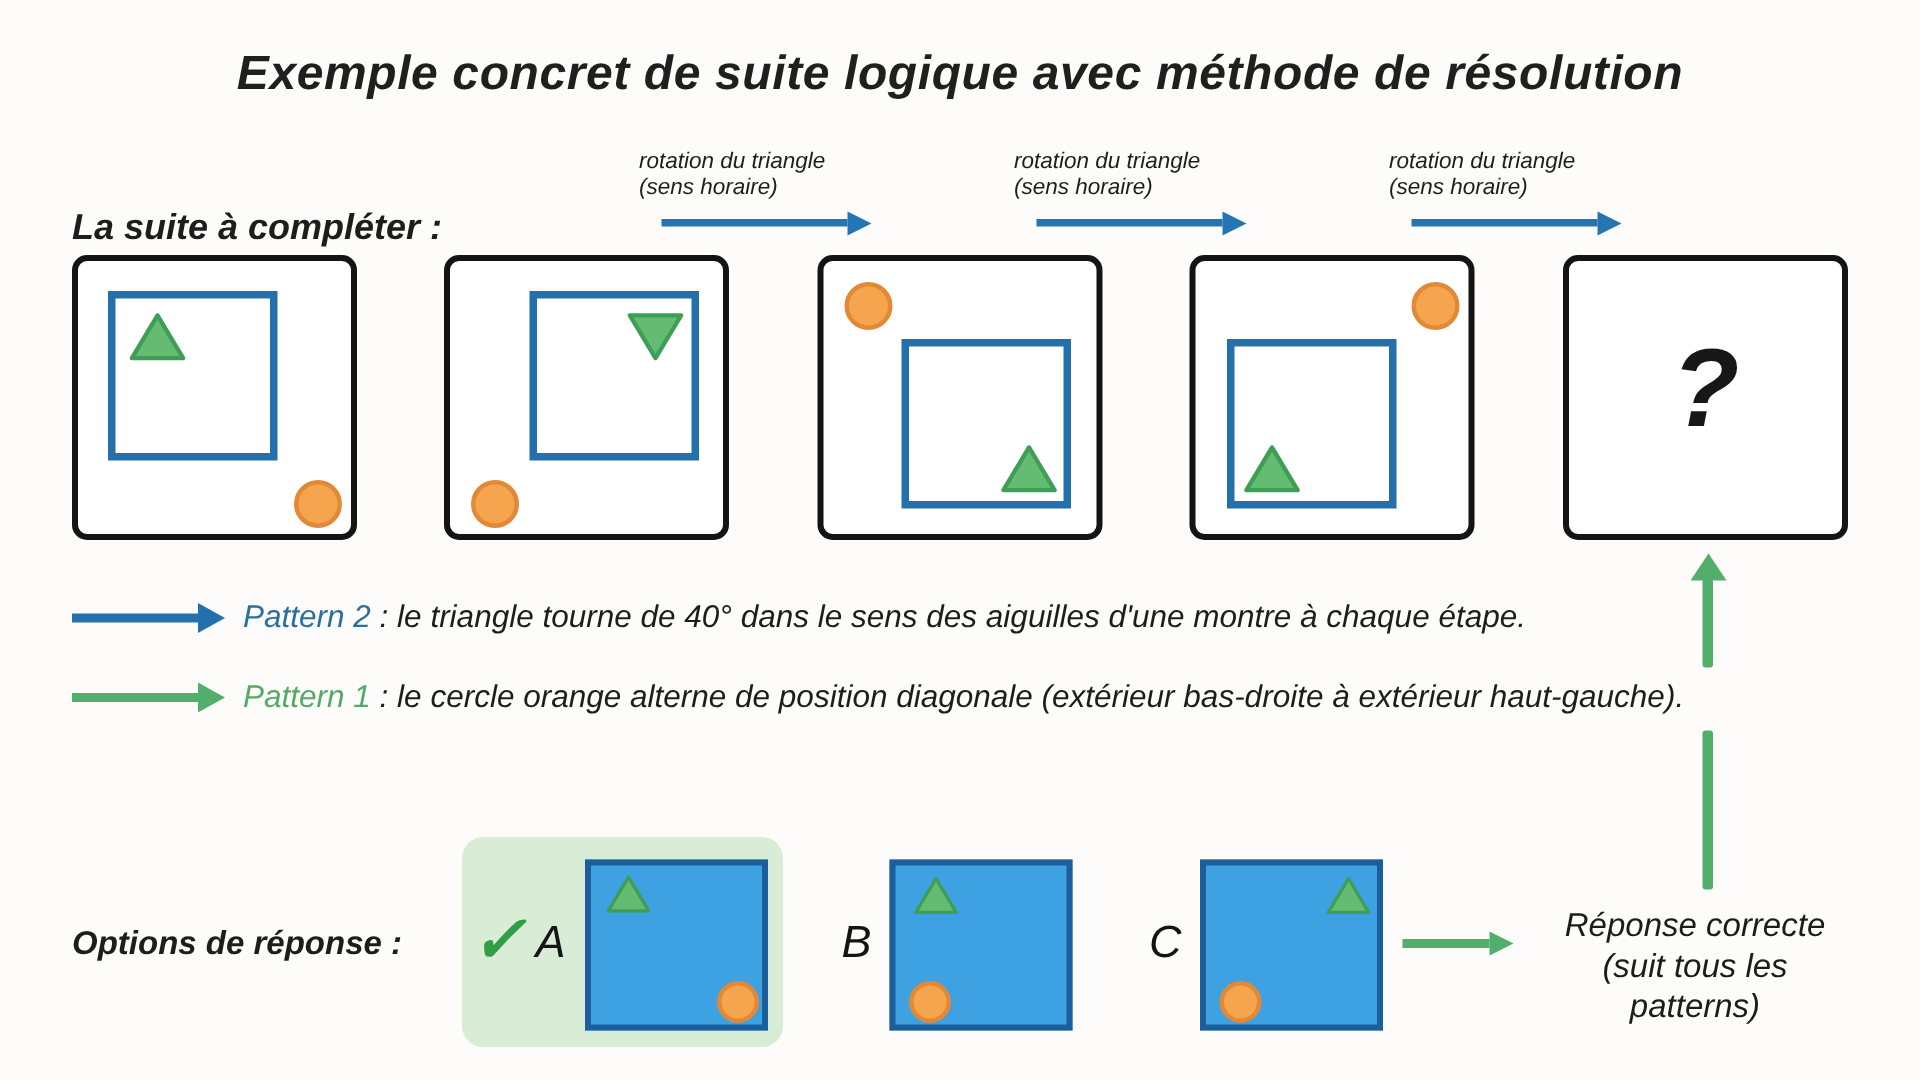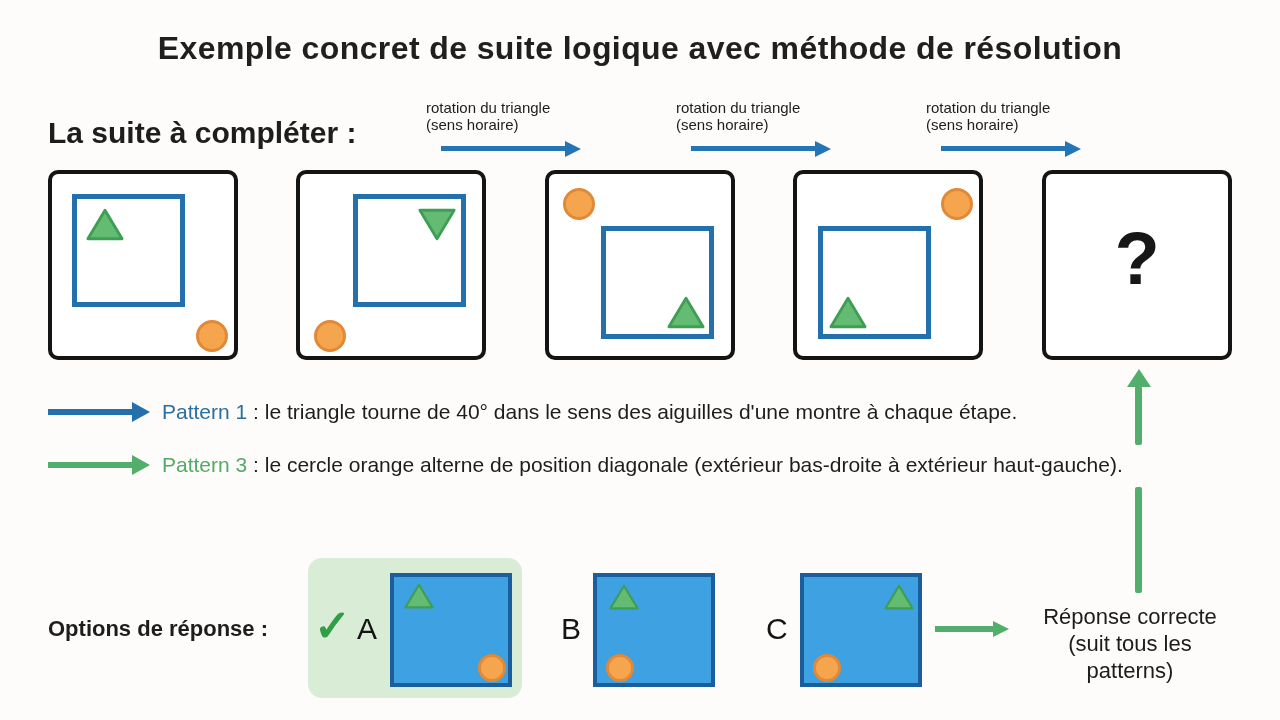--- a/index.html
+++ b/index.html
@@ -1,23 +1,23 @@
 <!DOCTYPE html>
 <html><head>
 <meta charset="utf-8">
 <style>
   * { margin:0; padding:0; box-sizing:border-box; }
   html,body { width:1280px; height:720px; }
   body { font-family:"Liberation Sans", sans-serif; background:#fdfcfa; color:#1d1d1d; overflow:hidden; }
-  .canvas { position:relative; width:1280px; height:720px; background:#fdfcfa; }
+  .canvas { position:relative; width:1280px; height:720px; background:#fdfcfa;font-style:italic; }
 
   .title { position:absolute; left:0; right:0; top:30px; text-align:center;
            font-size:32px; font-weight:600; letter-spacing:.4px; color:#1f1f1f; }
 
-  .seq-label { position:absolute; left:48px; top:116px; font-size:30px; font-weight:600; }
+  .seq-label { position:absolute; left:48px; top:138px; font-size:24px; font-weight:600; }
 
   
   .transition { position:absolute; top:99px; width:170px; height:62px; text-align:left; }
   .t-line { font-size:15px; line-height:17px; color:#1d1d1d; }
   .arr { position:absolute; height:5px; background:var(--c); }
   .arr::after { content:""; position:absolute; left:100%; top:50%; transform:translateY(-50%);
                 border-left:16px solid var(--c); border-top:8px solid transparent; border-bottom:8px solid transparent; }
   .t-arr { top:47px; left:15px; width:124px; --c:#2575b5; }
 
   
@@ -114,25 +114,25 @@
     </svg>
     <div class="circle" style="left:144px;top:14px"></div>
   </div>
 
   <div class="seq-box" style="left:1042px">
     <div class="qmark">?</div>
   </div>
 
   <div class="pattern-row" style="top:398px">
     <div class="arr p-arr" style="--c:#2470ad"></div>
-    <div class="p-text"><span class="p-name-1">Pattern 1</span><span> : le triangle tourne de 40° dans le sens des aiguilles d'une montre à chaque étape.</span></div>
+    <div class="p-text"><span class="p-name-1">Pattern 2</span><span> : le triangle tourne de 40° dans le sens des aiguilles d'une montre à chaque étape.</span></div>
   </div>
   <div class="pattern-row" style="top:451px">
     <div class="arr p-arr" style="--c:#52ae6b"></div>
-    <div class="p-text"><span class="p-name-2">Pattern 3</span><span> : le cercle orange alterne de position diagonale (extérieur bas-droite à extérieur haut-gauche).</span></div>
+    <div class="p-text"><span class="p-name-2">Pattern 1</span><span> : le cercle orange alterne de position diagonale (extérieur bas-droite à extérieur haut-gauche).</span></div>
   </div>
 
   <div class="varr-head" style="left:1127px;top:369px"></div>
   <div class="varr-seg" style="left:1135px;top:386px;height:59px"></div>
   <div class="varr-seg" style="left:1135px;top:487px;height:106px"></div>
 
   <div class="options-label">Options de réponse :</div>
 
   <div class="highlight"></div>
   <div class="checkmark">✓</div>

